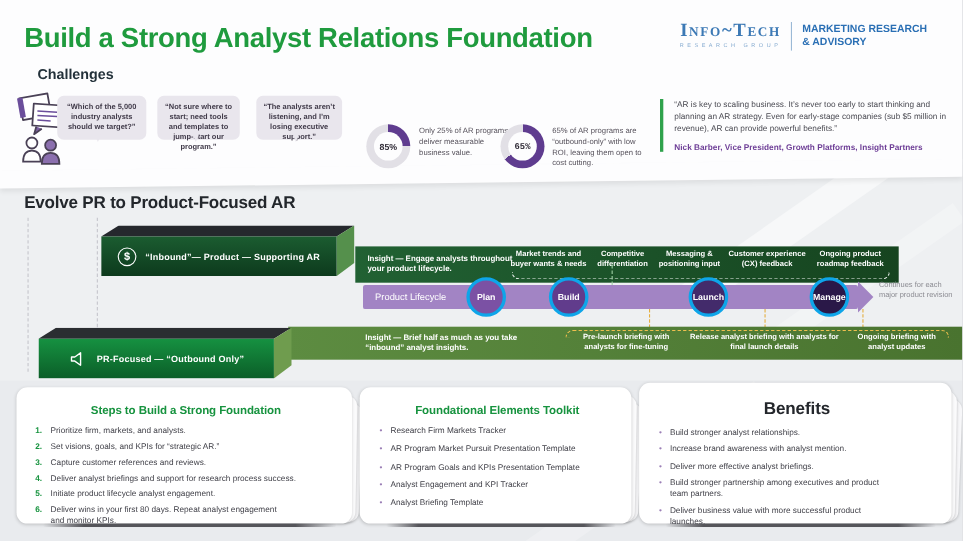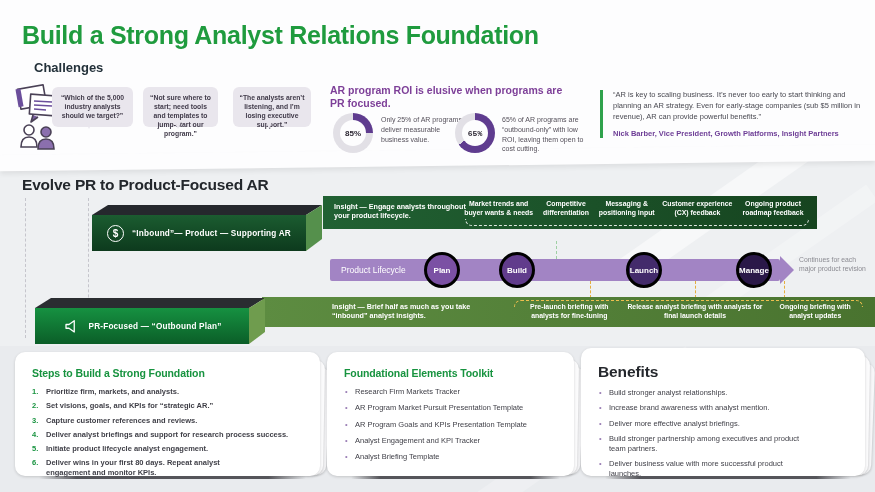--- a/index.html
+++ b/index.html
@@ -53,40 +53,40 @@
   .quote { left:600px; top:90px; width:266px; border-left:3px solid #2fa24c; padding-left:10px; }
   .quote-text { font-size:7.5px; color:#4a4a52; line-height:1.45; }
   .quote-attr { margin-top:6px; font-size:7.5px; font-weight:800; color:#6d3d96; }
 
   
   .evolve-title { left:22px; top:176px; font-size:15.5px; font-weight:800; letter-spacing:-.2px; color:#23272c; }
   .guide { border-left:1px dashed #c5c5cc; width:0; top:198px; height:140px; }
   .guide.g1 { left:25px; } .guide.g2 { left:88px; }
 
   
-  .banner-top { left:323px; top:196px; width:494px; height:33px; background:linear-gradient(90deg,#216133,#16441f); }
+  .banner-top { left:323px; top:224px; width:494px; height:33px; background:linear-gradient(90deg,#216133,#16441f); }
   .banner-top .insight { position:absolute; left:11px; top:6px; width:135px; font-size:7.2px; font-weight:700; color:#fff; line-height:1.3; }
   .banner-top .items { position:absolute; left:140px; right:10px; top:4px; display:flex; justify-content:space-between; gap:6px; }
   .banner-top .items .item { font-size:6.9px; font-weight:700; color:#fff; text-align:center; line-height:1.25; }
   .bracket-top { position:absolute; left:142px; right:8px; bottom:3px; height:7px; border-bottom:1px dashed rgba(255,255,255,.85); border-left:1px dashed rgba(255,255,255,.85); border-right:1px dashed rgba(255,255,255,.85); border-radius:0 0 7px 7px; }
 
   
   .box3d { width:232px; height:46px; }
   .box3d svg.bg { position:absolute; left:0; top:0; width:100%; height:100%; }
   .box3d .content { position:absolute; left:0; top:10px; width:214px; height:36px; display:flex; align-items:center; justify-content:center; gap:8px; }
   .box3d .label { font-size:8.2px; font-weight:800; color:#fff; letter-spacing:.2px; }
   .box-inbound { left:92px; top:205px; }
   .box-outbound { left:35px; top:298px; }
   .dollar-circle { width:17px; height:17px; border:1.4px solid #fff; border-radius:50%; color:#fff; font-size:10px; font-weight:700; display:flex; align-items:center; justify-content:center; }
 
   
   .life-bar { left:330px; top:259px; width:450px; height:22px; background:#a284c4; border-radius:2px; display:flex; align-items:center; }
   .life-bar .bar-label { margin-left:11px; font-size:8.5px; font-weight:400; color:#fff; }
   .life-arrow { left:780px; top:256px; width:0; height:0; border-top:14px solid transparent; border-bottom:14px solid transparent; border-left:14px solid #a284c4; }
-  .stage { width:36px; height:36px; border-radius:50%; border:3px solid #000000; top:252px; display:flex; align-items:center; justify-content:center; font-size:8px; font-weight:800; color:#fff; }
+  .stage { width:36px; height:36px; border-radius:50%; border:3px solid #0ea5e9; top:252px; display:flex; align-items:center; justify-content:center; font-size:8px; font-weight:800; color:#fff; }
   .stage.s0 { left:424px; background:#7b51a4; }
   .stage.s1 { left:499px; background:#613c8c; }
   .stage.s2 { left:626px; background:#432b6b; }
   .stage.s3 { left:736px; background:#2a1848; }
   .continues { left:799px; top:256px; width:72px; font-size:6.8px; color:#8b8b92; line-height:1.3; }
 
   
   .conn { width:0; }
   .conn.green { left:556px; top:241px; height:18px; border-left:1px dashed #9fd0a4; }
   .conn.y1 { left:590px; } .conn.y2 { left:695px; } .conn.y3 { left:784px; }
@@ -102,43 +102,54 @@
   
   .card { border-radius:10px; }
   .card .layer { position:absolute; background:#f7f7f9; border-radius:10px; box-shadow:1px 1px 2px rgba(0,0,0,.12); }
   .card .layer.l2 { top:12px; right:-8px; bottom:4px; width:55%; transform:rotate(2.2deg); }
   .card .layer.l1 { top:6px; right:-4px; bottom:2px; width:55%; transform:rotate(1.1deg); background:#fbfbfc; }
   .card .body { position:relative; width:100%; height:100%; background:#fff; border-radius:10px; box-shadow:0 1px 3px rgba(0,0,0,.16); padding:15px 14px 10px 17px; }
   .card .swoosh { position:absolute; left:24px; right:14px; bottom:-3px; height:3px; border-radius:2px; background:linear-gradient(90deg, rgba(85,85,90,0) 0%, #55555a 14%, #55555a 86%, rgba(85,85,90,0) 100%); }
   .card1 { left:15px;  top:352px; width:305px; height:124px; }
   .card2 { left:327px; top:352px; width:247px; height:124px; }
   .card3 { left:581px; top:348px; width:284px; height:128px; }
-  .card-heading { font-size:10.5px; font-weight:800; color:#17933f; margin-bottom:8px; letter-spacing:-.1px; }
+  .card-heading { font-size:10.5px; font-weight:800; color:#17933f; margin-bottom:8px; letter-spacing:-.1px;text-align:center; }
   .card3 .card-heading { font-size:15.5px; color:#24272c; margin-bottom:7px; }
   ol.steps { list-style:none; counter-reset:step; }
-  ol.steps li { position:relative; padding-left:14px; margin-bottom:4.5px; font-size:7.5px; color:#3f3f47; line-height:1.3;font-weight:bold; }
+  ol.steps li { position:relative; padding-left:14px; margin-bottom:4.5px; font-size:7.5px; color:#3f3f47; line-height:1.3; }
   ol.steps li::before { counter-increment:step; content:counter(step) "."; position:absolute; left:0; font-weight:800; color:#17933f; }
   ul.bullets { list-style:none; }
   ul.bullets li { position:relative; padding-left:11px; margin-bottom:6.5px; font-size:7.5px; color:#3f3f47; line-height:1.3; }
   ul.bullets li::before { content:"•"; position:absolute; left:1px; color:#9b7fb6; font-size:7.5px; }
   .card3 ul.bullets li { margin-bottom:5.5px; }
 </style>
 </head>
 <body>
 
 <div class="canvas">
   <div class="band-top"></div>
   <div class="band-mid"></div>
   <div class="band-bottom"></div>
   <div class="band-divider"></div>
   <div class="deco d1"></div>
   <div class="deco d2"></div>
   <div class="deco d3"></div>
 
   <div class="z title">Build a Strong Analyst Relations Foundation</div>
+  <div class="z logo">
+    <div class="logo-left">
+      <div class="logo-name" style="font-variant:small-caps;">Info~Tech</div>
+      <div class="logo-sub">RESEARCH GROUP</div>
+    </div>
+    <div class="logo-divider"></div>
+    <div class="logo-right">
+      <div>MARKETING RESEARCH</div>
+      <div>&amp; ADVISORY</div>
+    </div>
+  </div>
   <div class="z subhead">Challenges</div>
 
   <svg class="z chat-illo" viewBox="0 0 56 68">
     <g stroke="#4a4156" stroke-width="1.6" fill="#ffffff" stroke-linejoin="round">
       <rect x="4" y="4" width="26" height="20" transform="rotate(-10 17 14)"></rect>
       <rect x="15" y="12" width="26" height="20" transform="rotate(4 28 22)"></rect>
       <path d="M18 32 l-2 7 7 -5" fill="#7a5fa0" stroke="#4a4156"></path>
     </g>
     <g stroke="#6b4e9b" stroke-width="1.4" fill="none">
       <line x1="19" y1="18" x2="37" y2="19"></line>
@@ -153,21 +164,20 @@
     <g stroke="#4a4156" stroke-width="1.6" fill="#8b6fae">
       <circle cx="31" cy="49" r="5"></circle>
       <path d="M23 66 q0 -10 8 -10 q8 0 8 10 z"></path>
     </g>
   </svg>
 
   <div class="z bubble b1">“Which of the 5,000 industry analysts should we target?”</div>
   <div class="z bubble b2">“Not sure where to start; need tools and templates to jump-start our program.”</div>
   <div class="z bubble b3">“The analysts aren’t listening, and I’m losing executive support.”</div>
 
-  <div class="z roi-heading">AR program ROI is elusive when programs are PR focused.</div>
   <div class="z donut donut1" style="background: conic-gradient(rgb(95, 60, 143) 25%, rgb(226, 224, 230) 0deg);">
     <div class="hole">85%</div>
   </div>
   <div class="z roi-text t1">Only 25% of AR programs deliver measurable business value.</div>
   <div class="z donut donut2" style="background: conic-gradient(rgb(95, 60, 143) 65%, rgb(226, 224, 230) 0deg);">
     <div class="hole">65%</div>
   </div>
   <div class="z roi-text t2">65% of AR programs are “outbound-only” with low ROI, leaving them open to cost cutting.</div>
 
   <div class="z quote">
@@ -243,21 +253,21 @@
         </linearGradient>
       </defs>
       <polygon points="0,10 16,0 230,0 214,10" fill="#2a2d31"></polygon>
       <polygon points="214,10 230,0 230,34 214,46" fill="#6f9c4e"></polygon>
       <rect x="0" y="10" width="214" height="36" fill="url(#gOut)"></rect>
     </svg>
     <div class="content">
       <svg width="18" height="18" viewBox="0 0 24 24">
         <path d="M4 10 v5 h4 l7 5 V5 l-7 5 H4 z" fill="none" stroke="#ffffff" stroke-width="1.7" stroke-linejoin="round"></path>
       </svg>
-      <div class="label">PR-Focused — “Outbound Plan”</div>
+      <div class="label">PR-Focused — “Outbound Only”</div>
     </div>
   </div>
 
   <div class="z card card1">
     <div class="layer l2"></div>
     <div class="layer l1"></div>
     <div class="body">
       <div class="card-heading">Steps to Build a Strong Foundation</div>
       <ol class="steps">
         <li>Prioritize firm, markets, and analysts.</li>

